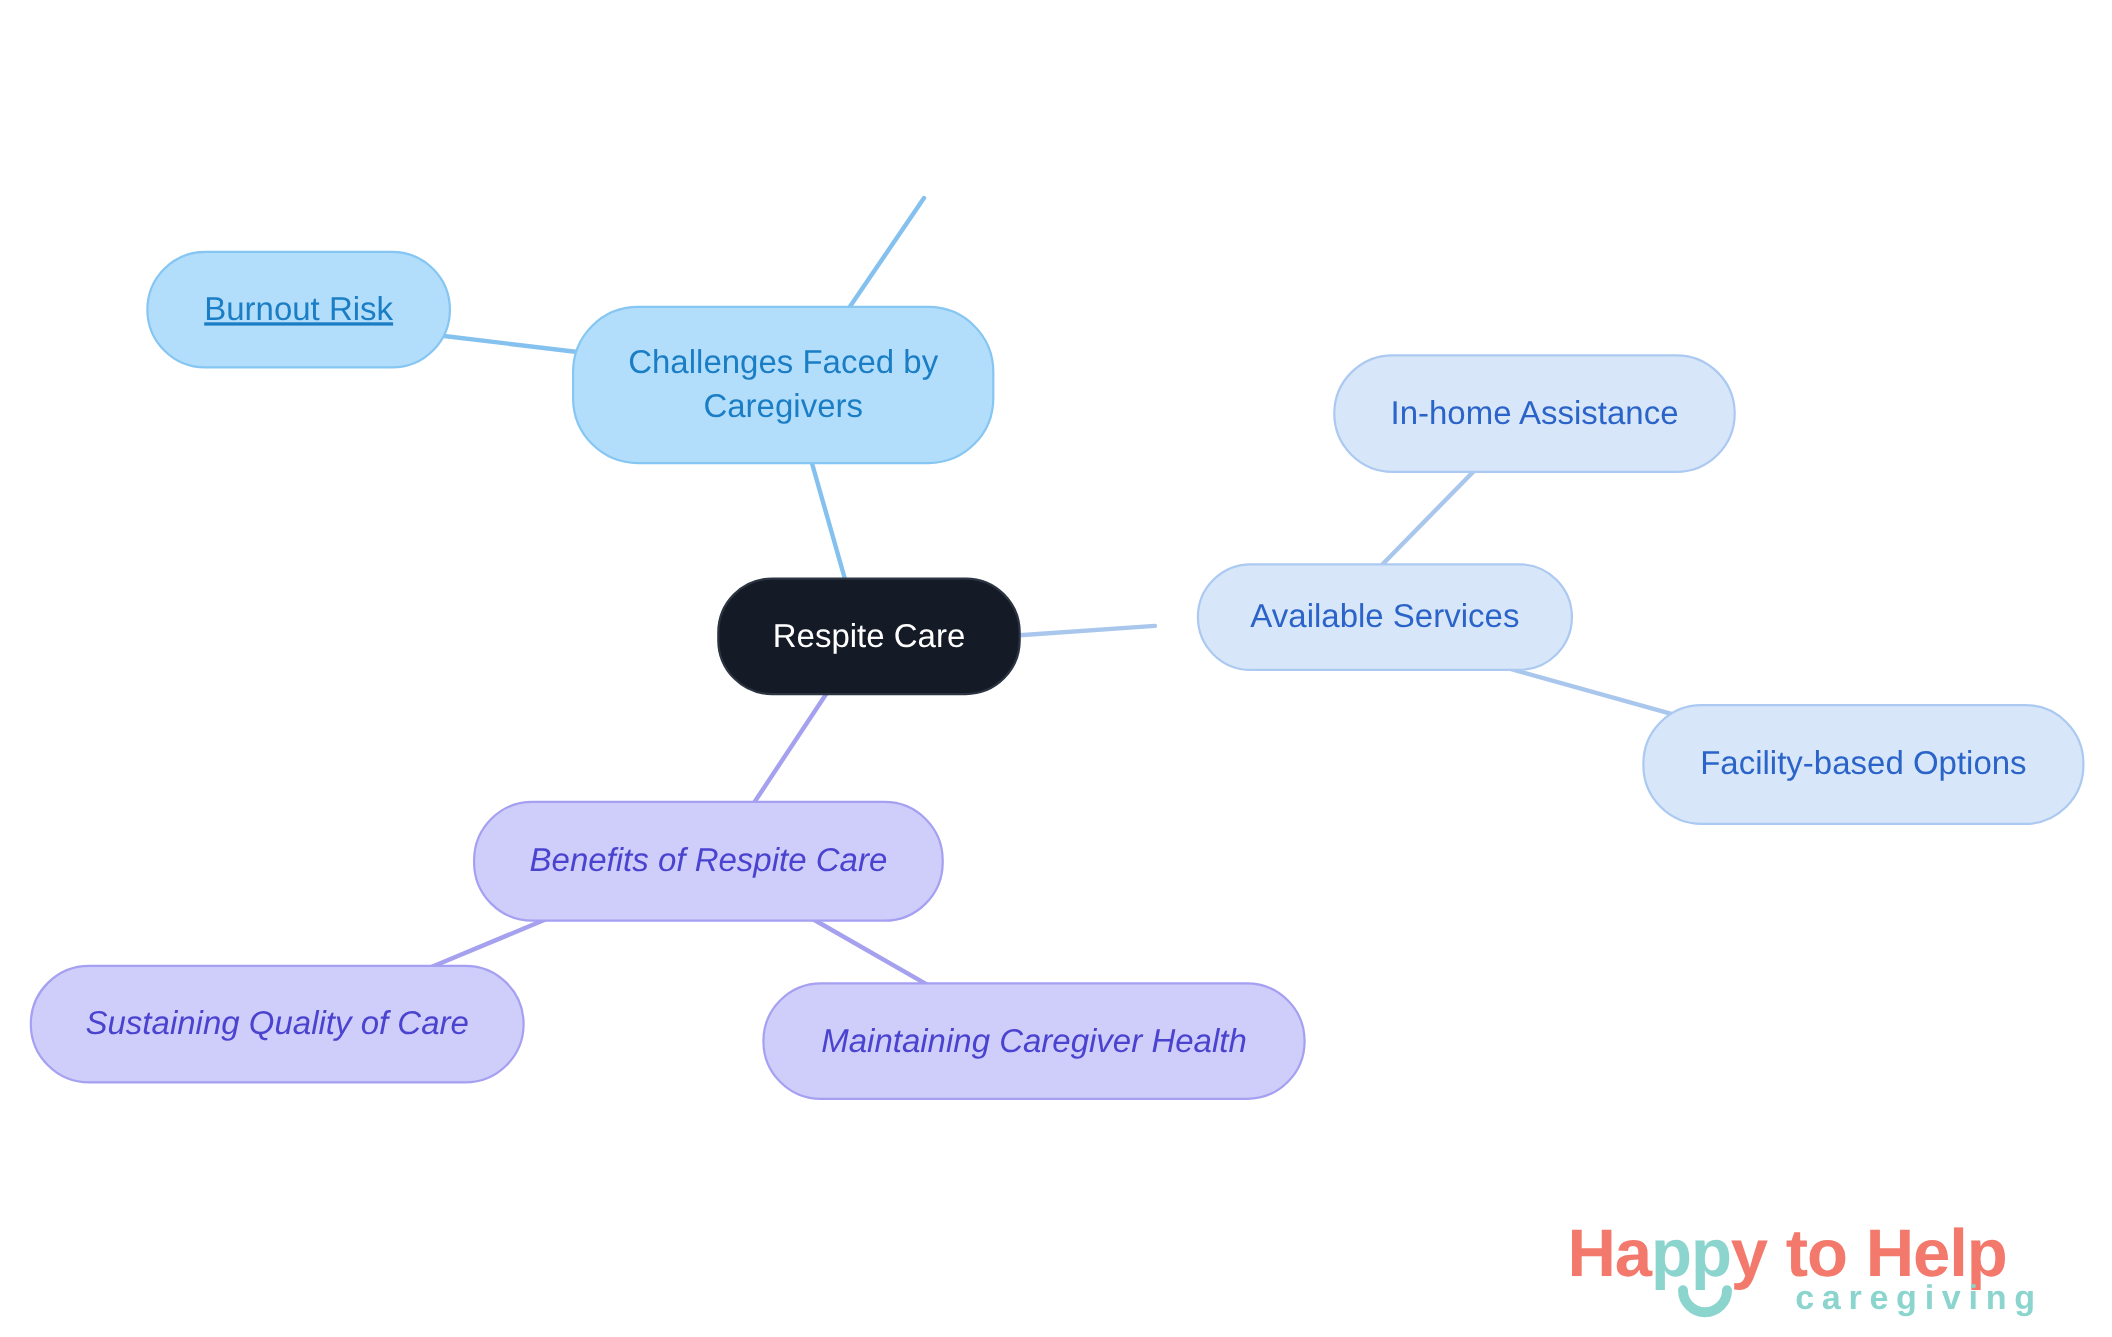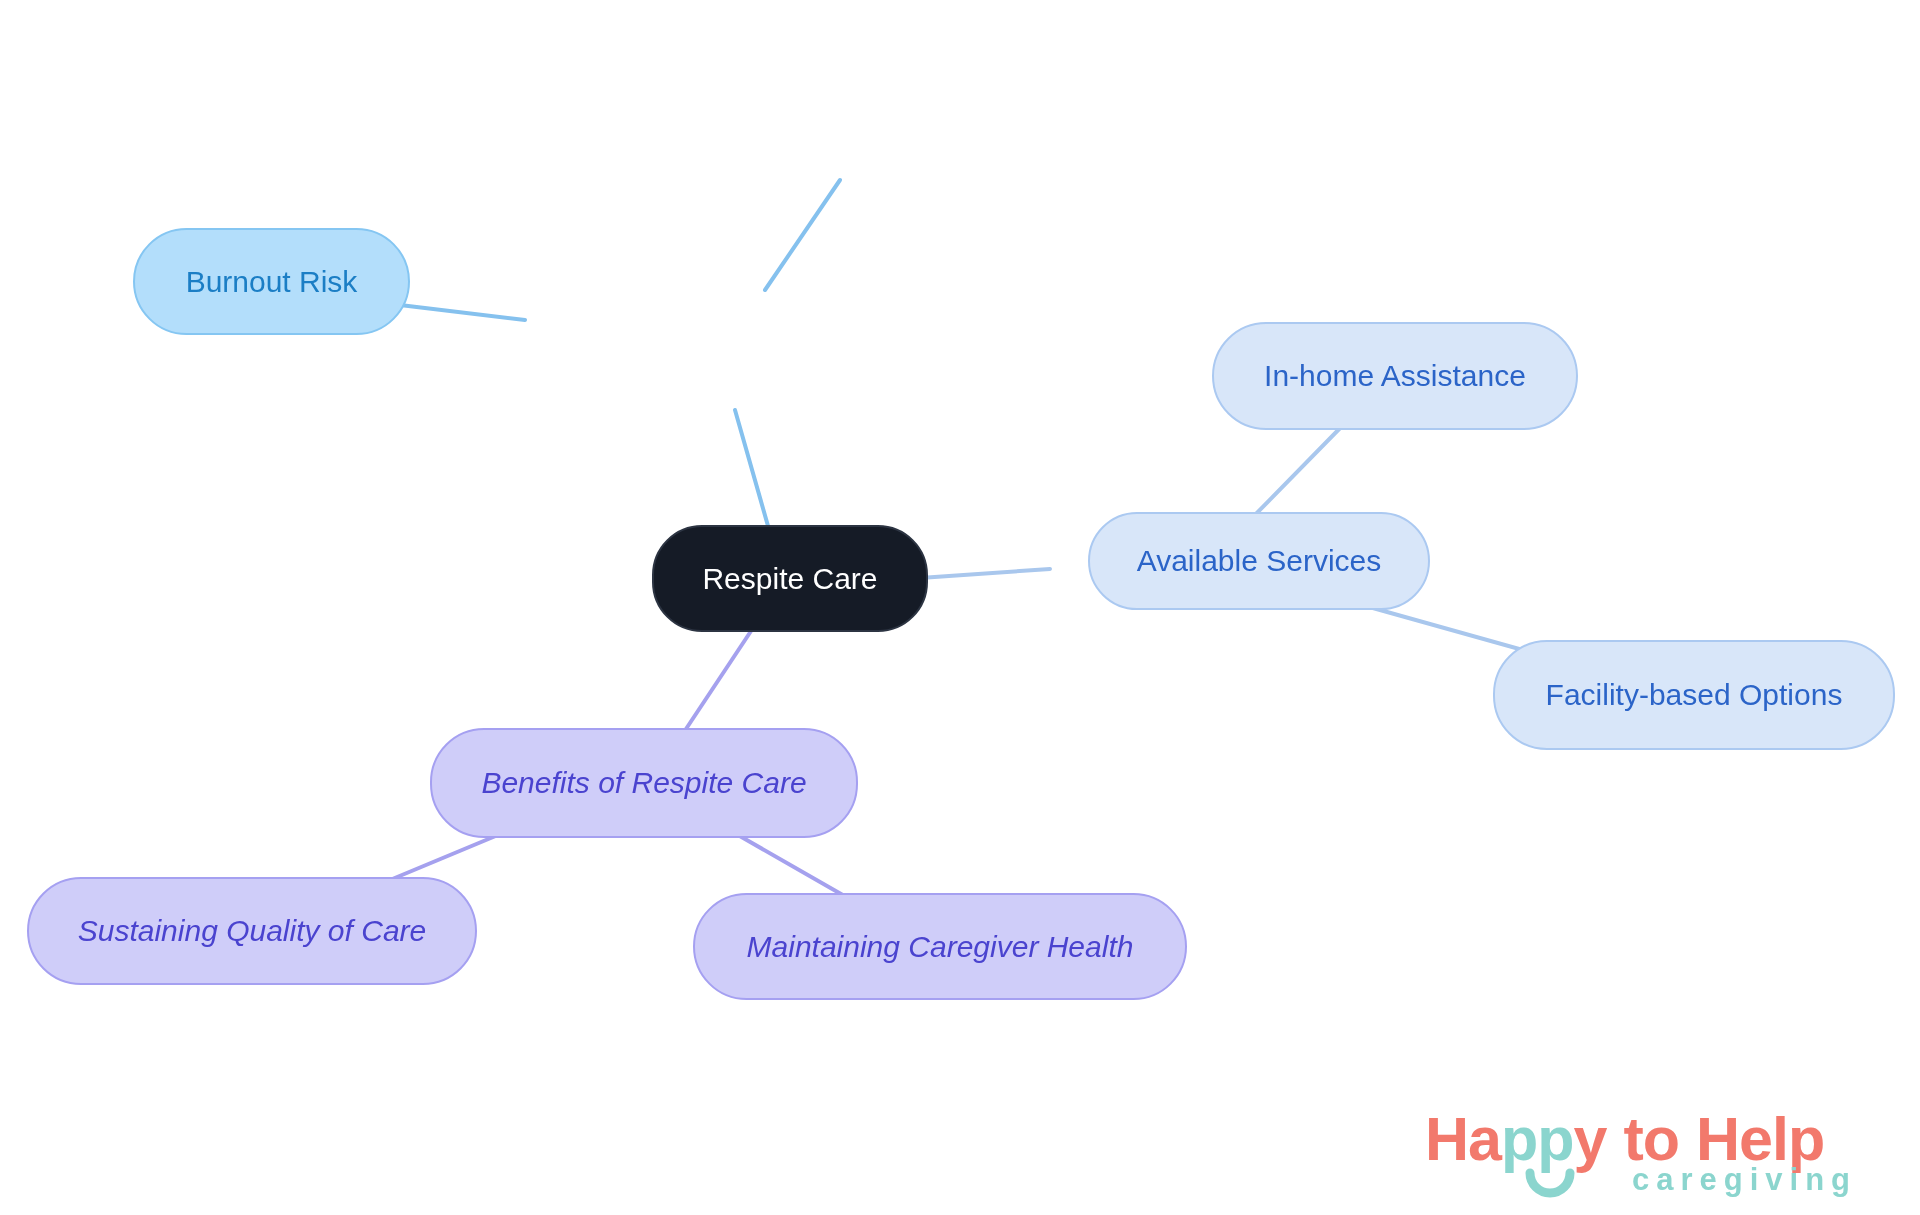--- a/index.html
+++ b/index.html
@@ -35,21 +35,21 @@
     color:var(--pale-text);border-radius:54px;
   }
   .node-purple{
     background:var(--purple-fill);border-color:var(--purple-border);
     color:var(--purple-text);border-radius:54px;font-style:italic;
   }
 
   
   #n-central    {left:652px; top:525px; width:276px; height:107px;}
   #n-challenges {left:520px; top:278px; width:384px; height:144px; border-radius:60px;}
-  #n-burnout    {left:133px; top:228px; width:277px; height:107px;}
+  #n-burnout    {left:133px; top:228px; width:277px; height:107px;text-decoration:underline;}
   #n-impact     {left:672px; top:78px;  width:413px; height:110px;}
   #n-available  {left:1088px;top:512px; width:342px; height:98px;}
   #n-inhome     {left:1212px;top:322px; width:366px; height:108px;}
   #n-facility   {left:1493px;top:640px; width:402px; height:110px;}
   #n-benefits   {left:430px; top:728px; width:428px; height:110px;}
   #n-sustaining {left:27px;  top:877px; width:450px; height:108px;}
   #n-maintaining{left:693px; top:893px; width:494px; height:107px;}
 
   
   .logo{position:absolute;left:1425px;top:1104px;width:450px;z-index:2;}
@@ -79,20 +79,21 @@
     <line class="edge-pale" x1="920" y1="578" x2="1050" y2="569"></line>
     <line class="edge-pale" x1="1250" y1="520" x2="1348" y2="420"></line>
     <line class="edge-pale" x1="1355" y1="603" x2="1530" y2="652"></line>
     <line class="edge-purple" x1="755" y1="625" x2="682" y2="735"></line>
     <line class="edge-purple" x1="498" y1="835" x2="390" y2="880"></line>
     <line class="edge-purple" x1="738" y1="835" x2="848" y2="898"></line>
   </svg>
 
   <div id="n-central" class="node node-central">Respite Care</div>
 
+  <div id="n-challenges" class="node node-blue">Challenges Faced by Caregivers</div>
 
   <div id="n-burnout" class="node node-blue">Burnout Risk</div>
 
 
   <div id="n-available" class="node node-pale">Available Services</div>
 
   <div id="n-inhome" class="node node-pale">In-home Assistance</div>
 
   <div id="n-facility" class="node node-pale">Facility-based Options</div>
 

